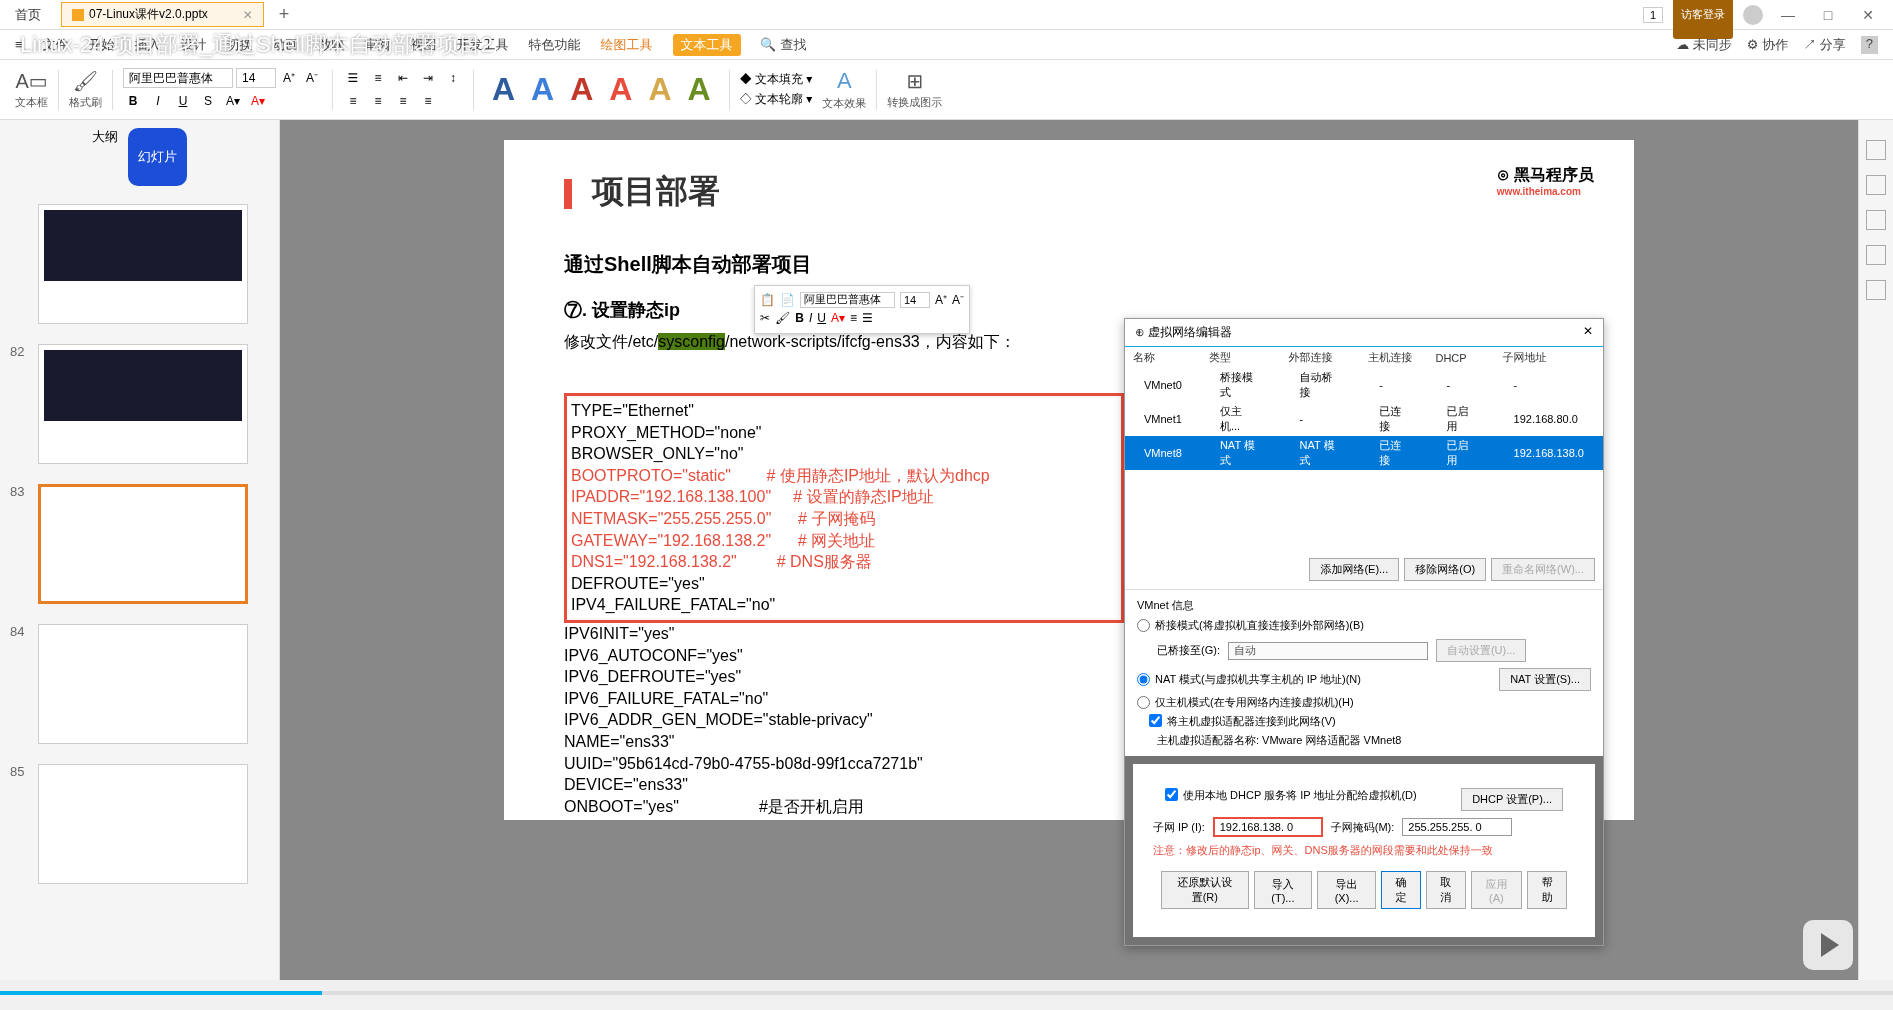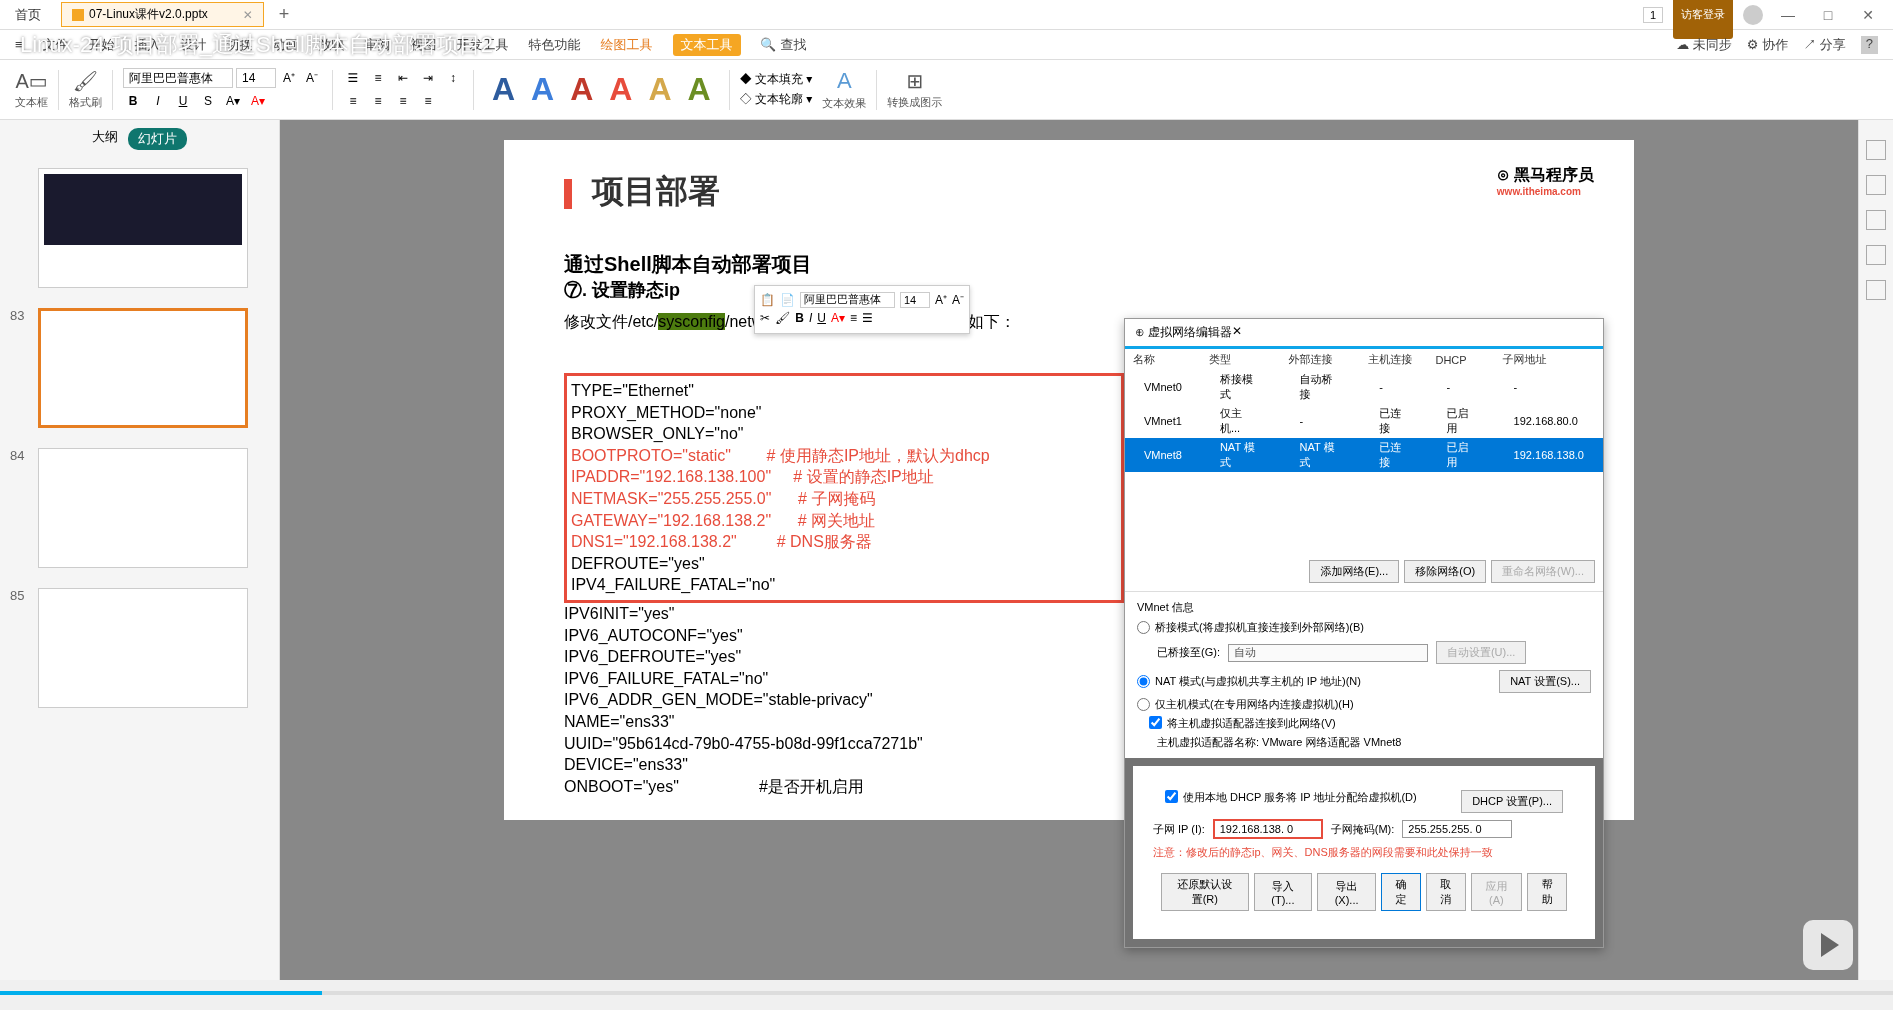--- a/index.html
+++ b/index.html
@@ -34,55 +34,55 @@
 .size-select { border: 1px solid #ccc; padding: 2px 5px; font-size: 12px; width: 40px; }
 .btn-row { display: flex; gap: 5px; }
 .btn-sm { width: 20px; height: 20px; border: 1px solid transparent; text-align: center; font-size: 12px; line-height: 18px; }
 .big-a { font-size: 32px; font-weight: bold; padding: 0 8px; }
 .a-blue { color: #2e5c9e; } .a-blue2 { color: #3d7edb; } .a-red { color: #c0392b; } .a-red2 { color: #e74c3c; } .a-gold { color: #d4a84b; } .a-green { color: #6b8e23; }
 
 
 .main { display: flex; height: calc(100% - 150px); }
 .outline { width: 280px; background: #f5f5f5; border-right: 1px solid #ddd; overflow-y: auto; }
 .outline-tabs { display: flex; justify-content: center; gap: 10px; padding: 8px; font-size: 13px; }
-.outline-tabs .active { background: #0f766e; color: #fff; padding: 2px 10px; border-radius: 10px; }
+.outline-tabs .active { background: #1d4ed8; color: #fff; padding: 20px 10px; border-radius: 10px; }
 .thumb-item { display: flex; padding: 10px; gap: 8px; }
 .thumb-num { font-size: 13px; color: #666; width: 20px; }
 .thumb-img { width: 210px; height: 120px; background: #fff; border: 1px solid #ccc; position: relative; }
 .thumb-img.selected { border: 3px solid #e67e22; }
 .thumb-content { padding: 6px; font-size: 6px; }
 .thumb-dark { background: #1a1a2e; height: 60%; margin: 5px; }
 
 
 .canvas { flex: 1; background: #888; padding: 20px; overflow: auto; position: relative; }
 .slide { width: 1130px; height: 680px; background: #fff; margin: 0 auto; padding: 30px 60px; position: relative; }
 .slide-title { font-size: 32px; font-weight: bold; color: #333; }
 .slide-title::before { content: ""; display: inline-block; width: 8px; height: 30px; background: #e74c3c; margin-right: 20px; vertical-align: middle; }
 .slide-subtitle { font-size: 20px; font-weight: bold; margin-top: 37px; }
 .logo { position: absolute; top: 25px; right: 40px; font-size: 16px; font-weight: bold; }
 .logo .red { color: #e74c3c; font-size: 10px; display: block; }
 
-.step7 { font-size: 18px; font-weight: bold; }
+.step7 { font-size: 18px; margin-top: 20px; font-weight: bold; }
 .path-line { font-size: 16px; margin-top: 10px; }
 .path-line .hl { background: #4d7c0f; }
 
 
 .mini-toolbar { position: absolute; top: 145px; left: 250px; background: #fff; border: 1px solid #ccc; padding: 5px; box-shadow: 0 2px 5px rgba(0,0,0,0.2); font-size: 12px; }
 .mini-toolbar .row { display: flex; gap: 5px; align-items: center; margin-bottom: 3px; }
 .mini-toolbar input { border: 1px solid #ccc; padding: 1px 3px; font-size: 11px; }
 
 
 .code-block { font-family: "Consolas", monospace; font-size: 16px; line-height: 1.35; margin-top: 10px; }
 .code-block .line { white-space: pre; }
 .red-box-outer { border: 2px solid #e74c3c; }
 .code-red { color: #e74c3c; }
 
 
 .vmware { position: absolute; top: 178px; right: 30px; width: 480px; background: #fff; border: 1px solid #999; font-size: 12px; box-shadow: 0 3px 10px rgba(0,0,0,0.3); }
-.vmware-title { padding: 5px 10px; display: flex; border-bottom: 3px solid #0ea5e9; }
+.vmware-title { padding: 5px 10px; display: flex; justify-content: space-between; border-bottom: 1px solid #0ea5e9; }
 .vmware-table { width: 100%; border-collapse: collapse; font-size: 11px; }
 .vmware-table th { text-align: left; padding: 3px 8px; font-weight: normal; color: #333; }
 .vmware-table td { padding: 2px 19px; }
 .vmware-table tr.sel { background: #0078d7; color: #fff; }
 .vm-buttons { display: flex; justify-content: flex-end; gap: 5px; padding: 8px; }
 .vm-btn { border: 1px solid #aaa; background: #f0f0f0; padding: 3px 10px; font-size: 11px; }
 .vm-btn.disabled { color: #aaa; }
 .vm-section { padding: 8px 12px; border-top: 1px solid #ddd; }
 .vm-radio { display: flex; align-items: center; gap: 5px; margin: 4px 0; font-size: 11px; }
 .vm-check { display: flex; align-items: flex-start; gap: 5px; margin: 4px 12px; font-size: 11px; }
@@ -221,20 +221,26 @@
 </div>
 
 <div class="main">
   <div class="outline">
     <div class="outline-tabs">
       <span>大纲</span>
       <span class="active">幻灯片</span>
     </div>
     <div class="thumb-item">
       <div class="thumb-num"></div>
+      <div class="thumb-img">
+          <div class="thumb-dark"></div>
+        </div>
+    </div>
+    <div class="thumb-item">
+      <div class="thumb-num">82</div>
       <div class="thumb-img">
           <div class="thumb-dark"></div>
         </div>
     </div>
     <div class="thumb-item">
       <div class="thumb-num">83</div>
       <div class="thumb-img selected">
           <div class="thumb-content"></div>
         </div>
     </div>

